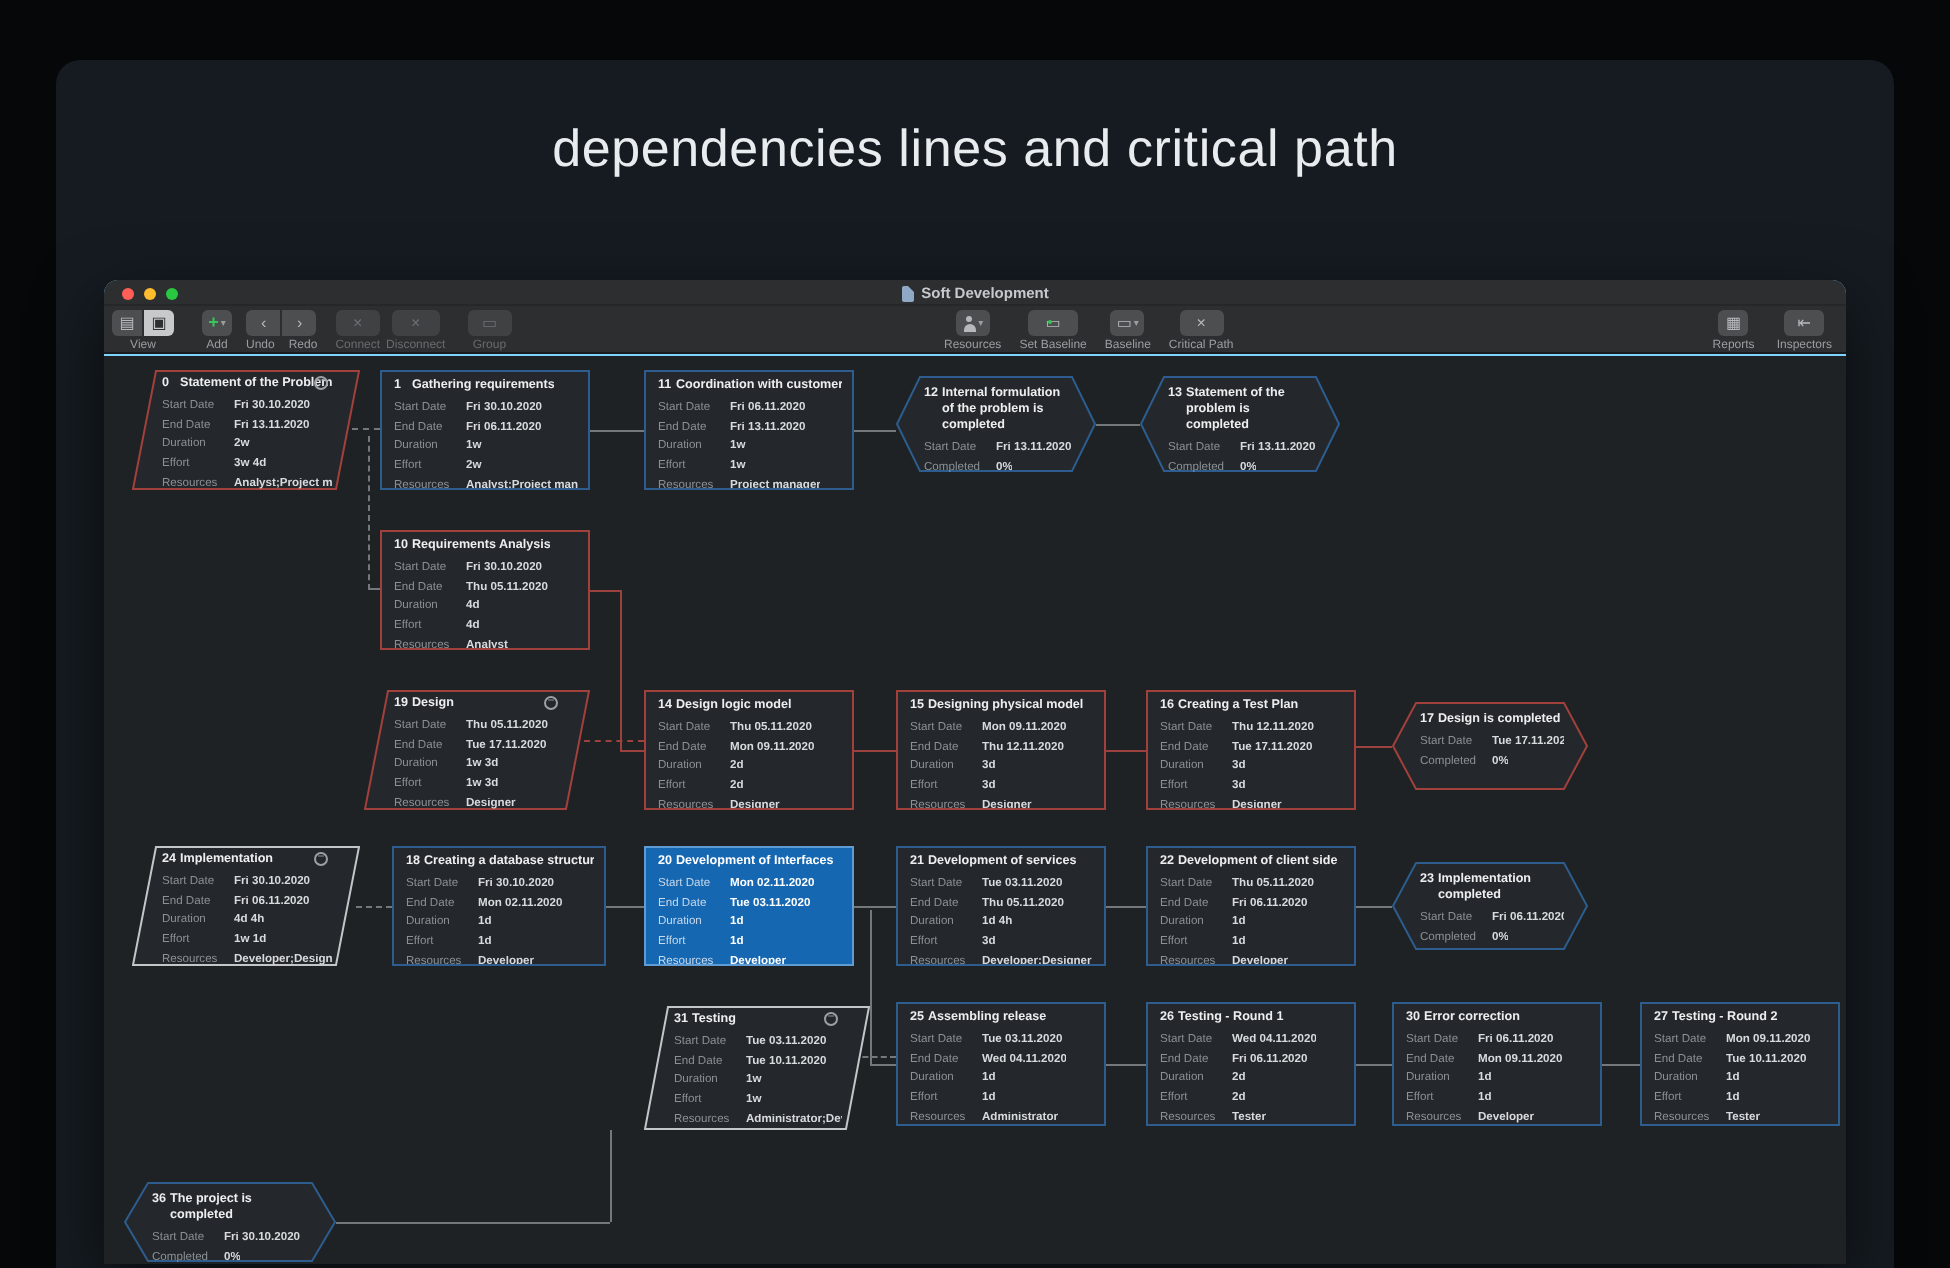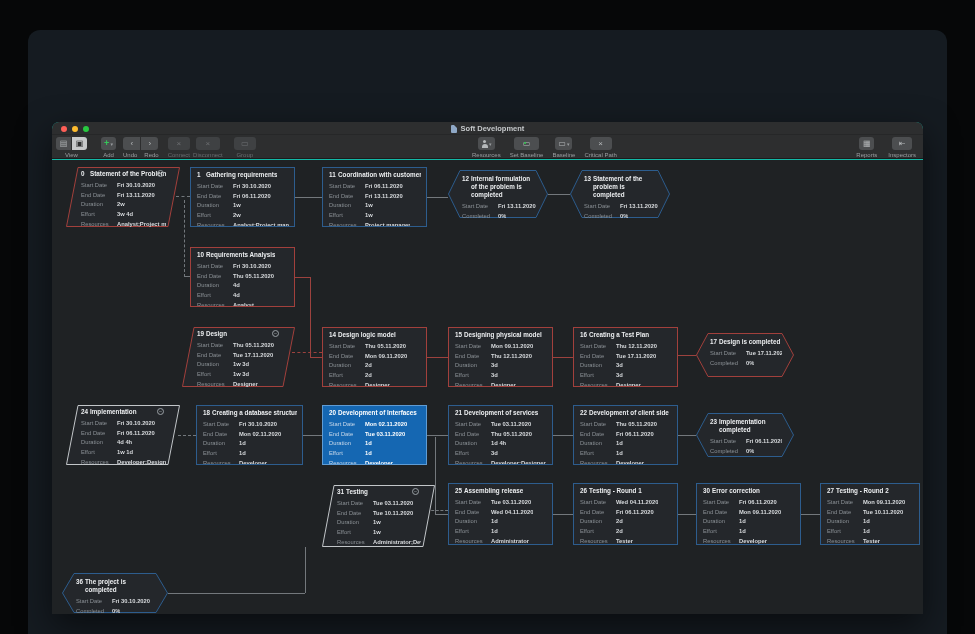--- a/index.html
+++ b/index.html
@@ -3,21 +3,21 @@
 <meta charset="utf-8">
 <style>
   html,body{margin:0;padding:0;background:#060708;width:975px;height:634px;overflow:hidden;}
   *{box-sizing:border-box;font-family:"Liberation Sans",sans-serif;}
   #stage{position:relative;width:975px;height:634px;background:#060708;}
   
   #panel{position:absolute;left:28px;top:30px;width:919px;height:604px;background:#151b21;border-radius:12px 12px 0 0;}
   
   #hero{position:absolute;left:0;top:27px;width:100%;text-align:center;color:#e9ecee;font-size:26px;line-height:34px;font-weight:400;letter-spacing:.3px;}
   
-  #window{position:absolute;left:24px;top:92px;width:871px;height:492px;border-radius:7px 7px 0 0;background:#14b8a6;box-shadow:0 12px 34px rgba(0,0,0,.55);overflow:hidden;}
+  #window{position:absolute;left:24px;top:110px;width:871px;height:492px;border-radius:7px 7px 0 0;background:#7dd3fc;box-shadow:0 12px 34px rgba(0,0,0,.55);overflow:hidden;}
   #titlebar{position:relative;height:13px;background:#2d2e2f;border-bottom:1px solid #262728;}
   .traffic{position:absolute;left:9px;top:4px;display:flex;gap:5px;}
   .tl{width:6px;height:6px;border-radius:50%;display:block;}
   .tl.r{background:#ff5f57}.tl.y{background:#febc2e}.tl.g{background:#28c840}
   #wtitle{position:absolute;left:0;right:0;top:0;height:13px;display:flex;align-items:center;justify-content:center;gap:4px;color:#c6c9cb;font-size:7.5px;font-weight:bold;}
   .doc-icon{width:6px;height:8px;background:#8fa8c6;border-radius:1px;display:inline-block;position:relative;}
   .doc-icon:after{content:"";position:absolute;right:0;top:0;border-style:solid;border-width:0 3px 3px 0;border-color:transparent #2d2e2f transparent transparent;}
   
   #toolbar{position:relative;height:24px;background:#2d2e2f;border-bottom:1px solid #1a1b1c;}
   .tb-left{position:absolute;left:4px;top:2px;display:flex;align-items:flex-start;}
@@ -67,20 +67,21 @@
   .task.selected .f-label{color:#c9d9ea;}
   .task.selected .f-value{color:#ffffff;}
   .collapse{position:absolute;top:3px;right:16px;width:7px;height:7px;border:1px solid #9aa0a5;border-radius:50%;color:#9aa0a5;font-size:6px;line-height:5px;text-align:center;}
 </style>
 </head>
 <body>
 
 <div id="stage">
   <div id="panel">
     <div id="hero">
+      <div>dependencies lines and critical path</div>
     </div>
 
     <div id="window">
       <div id="titlebar">
         <div class="traffic">
           <span class="tl r"></span>
           <span class="tl y"></span>
           <span class="tl g"></span>
         </div>
         <div id="wtitle">

